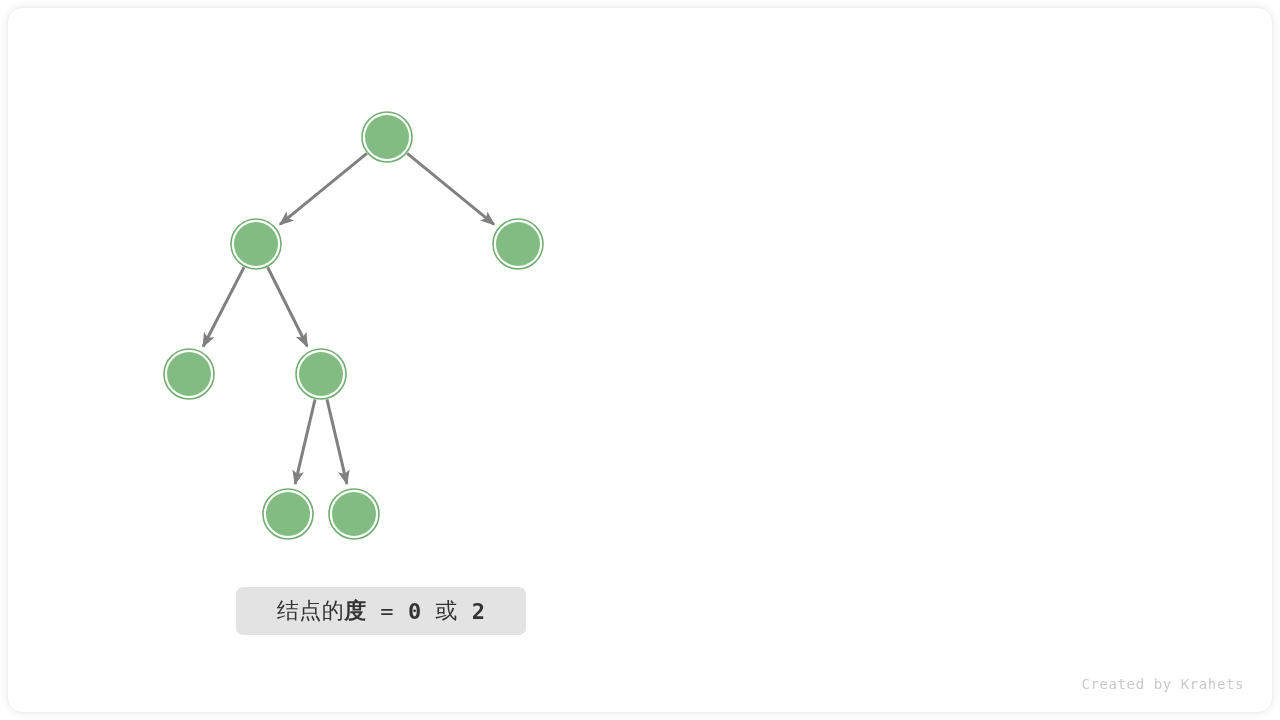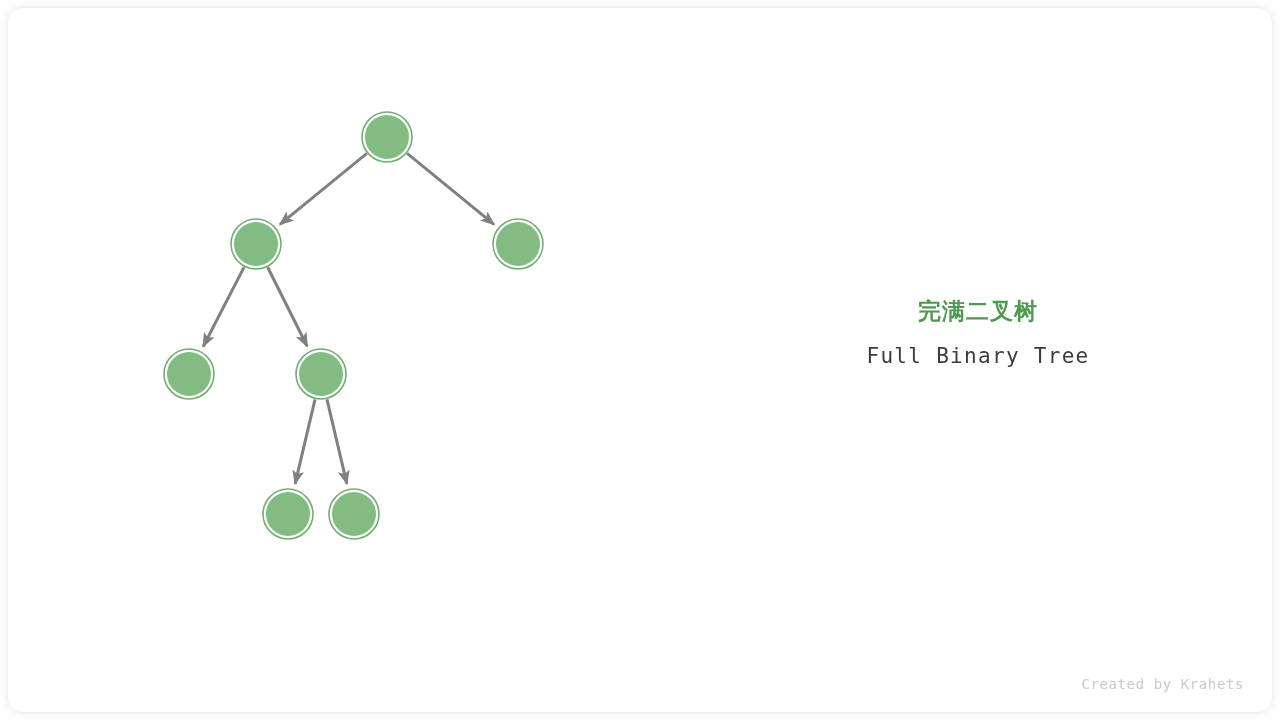--- a/index.html
+++ b/index.html
@@ -140,21 +140,18 @@
           <circle cx="280" cy="506" r="22" fill="#82bc82"></circle>
         </g>
         <g>
           <circle cx="346" cy="506" r="23.6" fill="#ffffff"></circle>
           <circle cx="346" cy="506" r="25" fill="none" stroke="#6fae6f" stroke-width="1.6"></circle>
           <circle cx="346" cy="506" r="22" fill="#82bc82"></circle>
         </g>
       </g>
     </svg>
 
-  <div class="caption-block">
-    <div class="caption-title">完满二叉树</div>
-    <div class="caption-sub">Full Binary Tree</div>
-  </div>
 
+  <div id="degree-label"><span>结点的</span><span class="b">度</span><span> = </span><span class="b">0</span><span> 或 </span><span class="b">2</span></div>
 
   <div id="credit">Created by Krahets</div>
 
 </div>
 
 </body></html>

